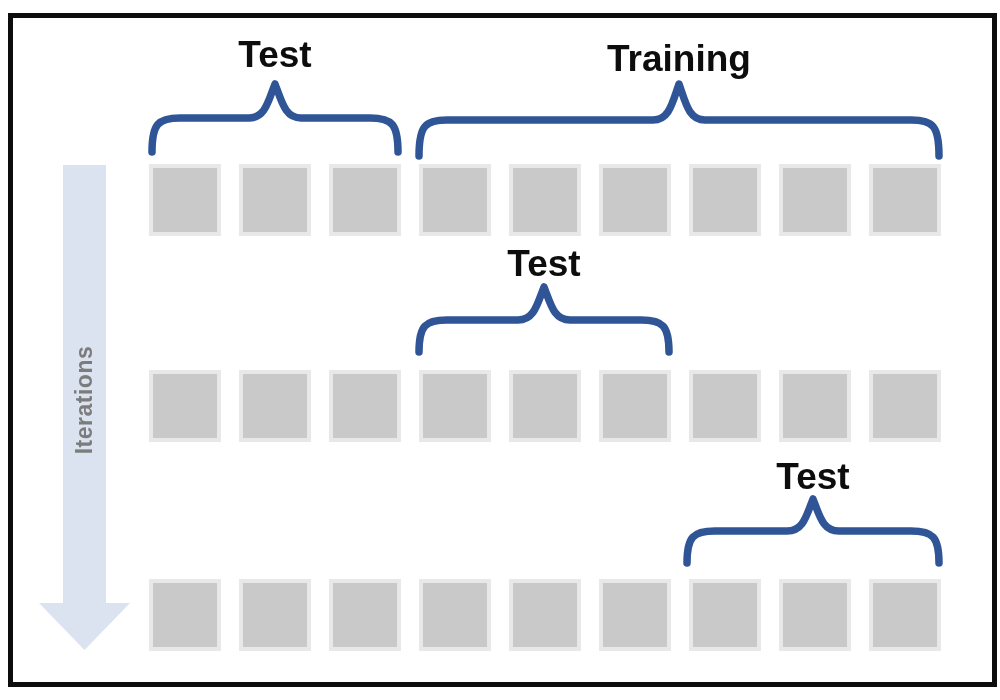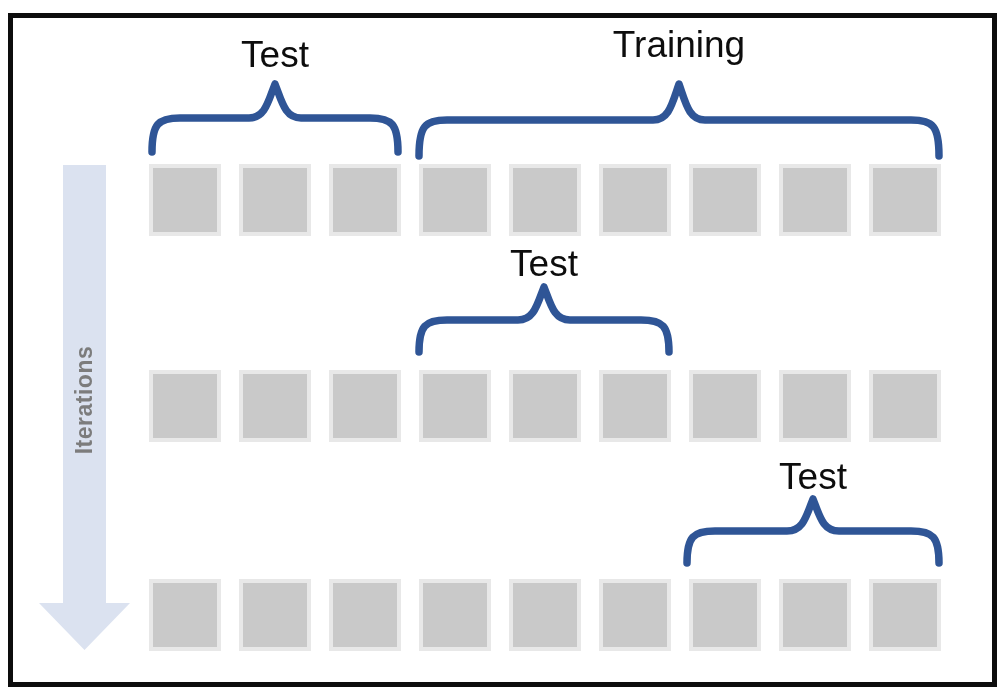--- a/index.html
+++ b/index.html
@@ -15,21 +15,21 @@
   .canvas{position:absolute;inset:0;width:1000px;height:700px;}
   .frame{
     position:absolute;left:8px;top:13px;width:989px;height:674px;
     border:5px solid var(--frame);box-sizing:border-box;background:transparent;
   }
   .overlay{position:absolute;left:0;top:0;width:1000px;height:700px;pointer-events:none;}
   .brace{stroke:var(--brace);fill:none;stroke-width:7.5;stroke-linecap:round;stroke-linejoin:round;}
   .arrow-shape{fill:var(--arrow-fill);stroke:none;}
   .brace-label{
     position:absolute;transform:translateX(-50%);
-    font-size:37px;font-weight:normal;line-height:42px;color:var(--label-text);
+    font-size:37px;font-weight:bold;line-height:42px;color:var(--label-text);
     white-space:nowrap;text-align:center;
   }
   .iterations{
     position:absolute;left:84px;top:400px;
     transform:translate(-50%,-50%) rotate(-90deg);
     font-size:23px;font-weight:bold;letter-spacing:0.5px;
     color:var(--iterations-text);white-space:nowrap;
   }
   .fold-row{
     position:absolute;left:149px;width:792px;height:72px;
@@ -57,21 +57,21 @@
 
     <path class="brace" d="M 419 352 C 419 326, 425 320, 447 320 L 518 320 C 534 320, 537 305, 544 287 C 551 305, 554 320, 570 320 L 641 320 C 663 320, 669 326, 669 352"></path>
 
     <path class="brace" d="M 687 563 C 687 537, 693 531, 715 531 L 787 531 C 803 531, 806 517, 813 499 C 820 517, 823 531, 839 531 L 911 531 C 933 531, 939 537, 939 563"></path>
   </svg>
 
   <div class="iterations">Iterations</div>
 
   <div class="brace-label" style="left:275px;top:34px">Test</div>
 
-  <div class="brace-label" style="left:679px;top:24px">Training</div>
+  <div class="brace-label" style="left:679px;top:38px">Training</div>
 
   <div class="brace-label" style="left:544px;top:243px">Test</div>
 
   <div class="brace-label" style="left:813px;top:456px">Test</div>
 
   <div class="fold-row row-1">
       <div class="fold-square"></div>
       <div class="fold-square"></div>
       <div class="fold-square"></div>
       <div class="fold-square"></div>

